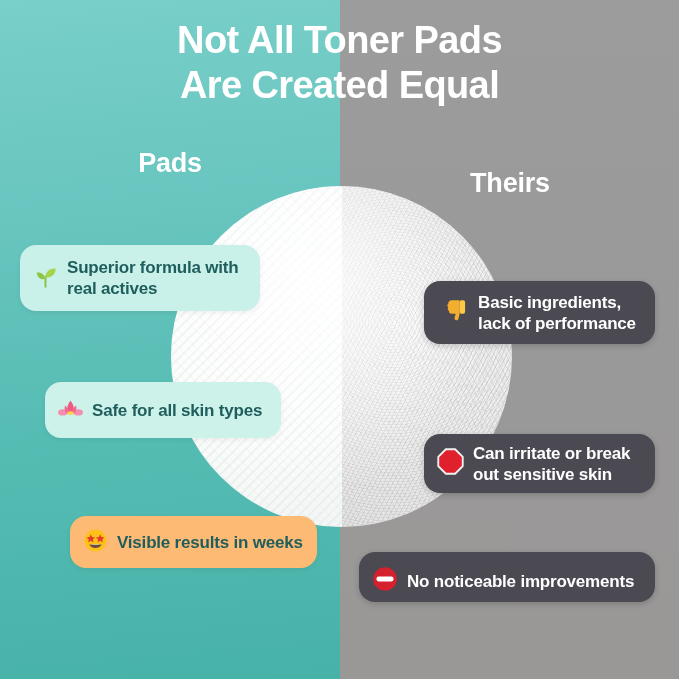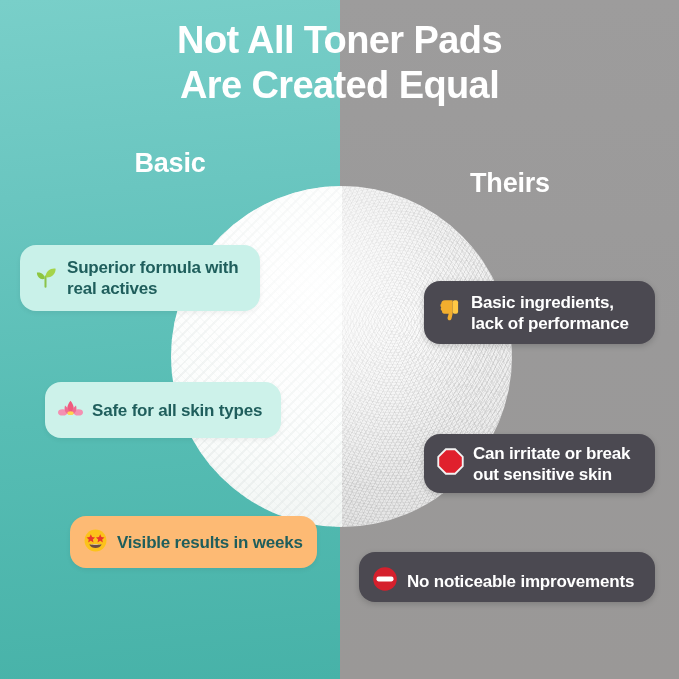--- a/index.html
+++ b/index.html
@@ -96,21 +96,21 @@
   #pill-ours-3{left:70px;top:516px;width:247px;height:52px;padding:0 14px 0 13px;background:#fdba74;}
 
   
   .pill-r{
     background:#4b4951;
     box-shadow:0 2px 6px rgba(0,0,0,.18);
   }
   .pill-r .txt{color:#ffffff;font-size:17px;line-height:21px;}
   .pill-r .emo{margin-right:9px;}
 
-  #pill-theirs-1{left:424px;top:281px;width:231px;height:63px;padding:0 12px 0 13px;}
+  #pill-theirs-1{left:424px;top:281px;width:231px;height:63px;padding:0 12px 0 13px;justify-content:center;}
   #pill-theirs-2{left:424px;top:418px;width:231px;height:59px;padding:0 8px 0 13px;margin-top:16px;}
   #pill-theirs-3{left:359px;top:552px;width:296px;height:50px;padding:8px 12px 0 13px;}
 
   
   .ico{display:inline-block;vertical-align:middle;}
 </style>
 </head>
 <body>
 
 <div id="canvas">
@@ -120,21 +120,21 @@
 
   <div class="pad">
     <div class="pad-half pad-left"></div>
     <div class="pad-half pad-right"></div>
     <div class="pad-sheen"></div>
   </div>
 
   <div class="title">Not All Toner Pads
 Are Created Equal</div>
 
-  <div class="col-label col-ours">Basic</div>
+  <div class="col-label col-ours">Pads</div>
   <div class="col-label col-theirs">Theirs</div>
 
   <div class="pill pill-l" id="pill-ours-2">
     <span class="emo ico">
       <svg width="25" height="25" viewBox="0 0 32 32" aria-hidden="true">
         <ellipse cx="6" cy="21" rx="6" ry="4" fill="#f48fb1"></ellipse>
         <ellipse cx="26" cy="21" rx="6" ry="4" fill="#f48fb1"></ellipse>
         <path d="M16 6 C11 12, 10 19, 16 24 C22 19, 21 12, 16 6 Z" fill="#ef5a7e"></path>
         <path d="M9 12 C7 18, 10 23, 16 24 C14 18, 12 14, 9 12 Z" fill="#f06a90"></path>
         <path d="M23 12 C25 18, 22 23, 16 24 C18 18, 20 14, 23 12 Z" fill="#f06a90"></path>

